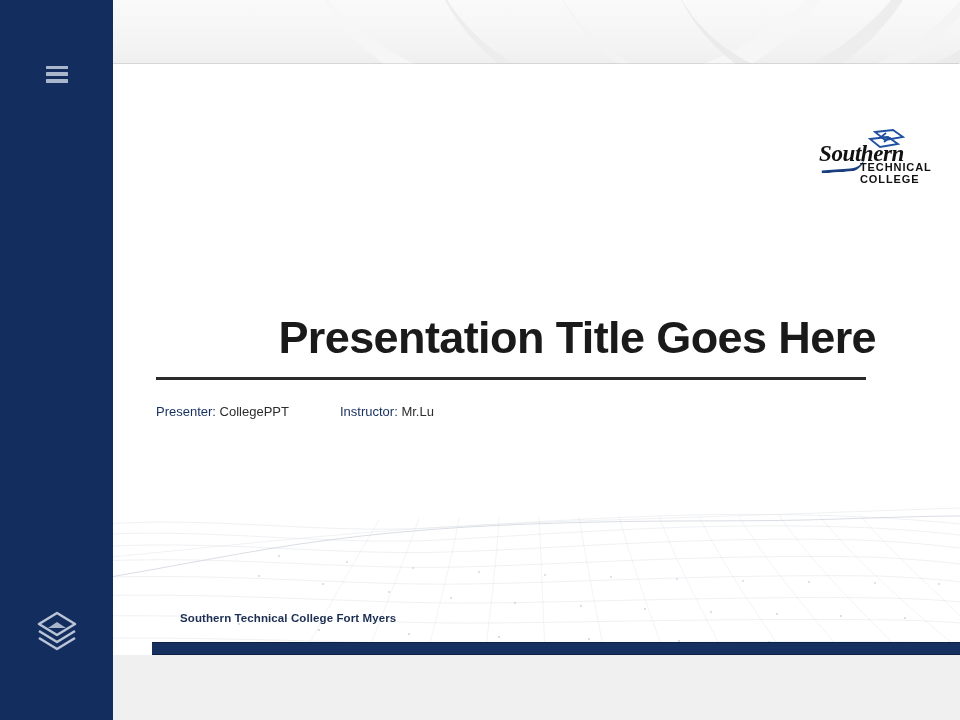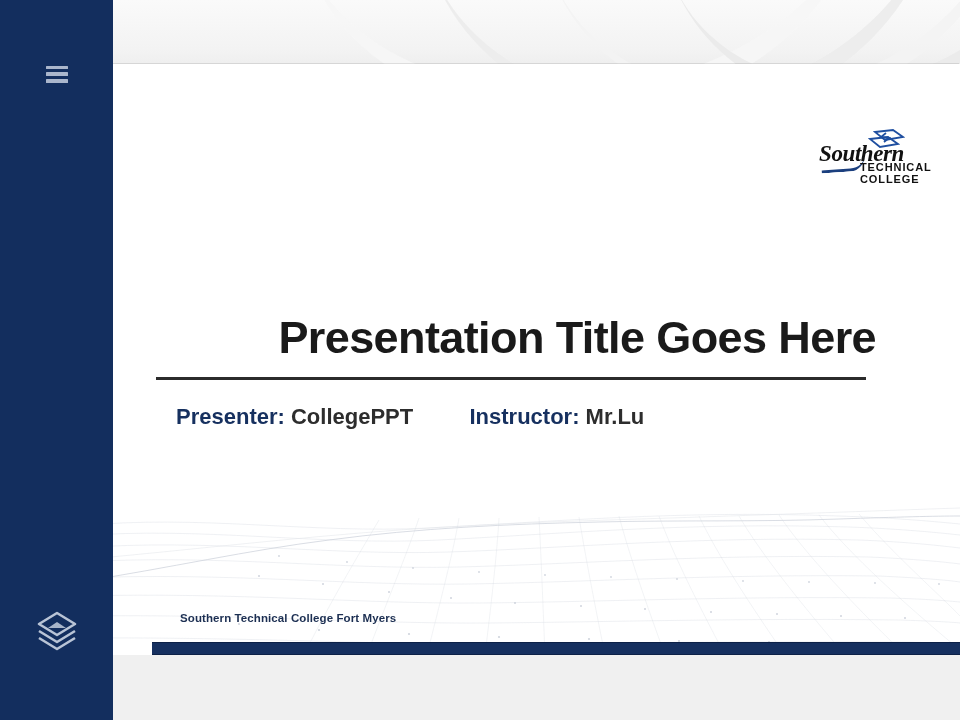--- a/index.html
+++ b/index.html
@@ -131,23 +131,22 @@
   }
   .title-rule {
     position: absolute;
     left: 77px; top: 313px;
     width: 710px; height: 3px;
     background: #2b2b2b;
   }
   .byline {
     position: absolute;
     left: 77px; top: 340px;
-    font-size: 22px; font-weight: bold;
+    font-size: 13px; font-weight: normal;
     white-space: nowrap;
-    margin-left: 20px;
   }
   .byline .lbl { color: #16305f; }
   .byline .val { color: #2d2d2d; }
   .byline .gap { display: inline-block; width: 44px; }
 
   
   .mesh {
     position: absolute;
     left: 0; top: 400px;
     width: 881px; height: 191px;

